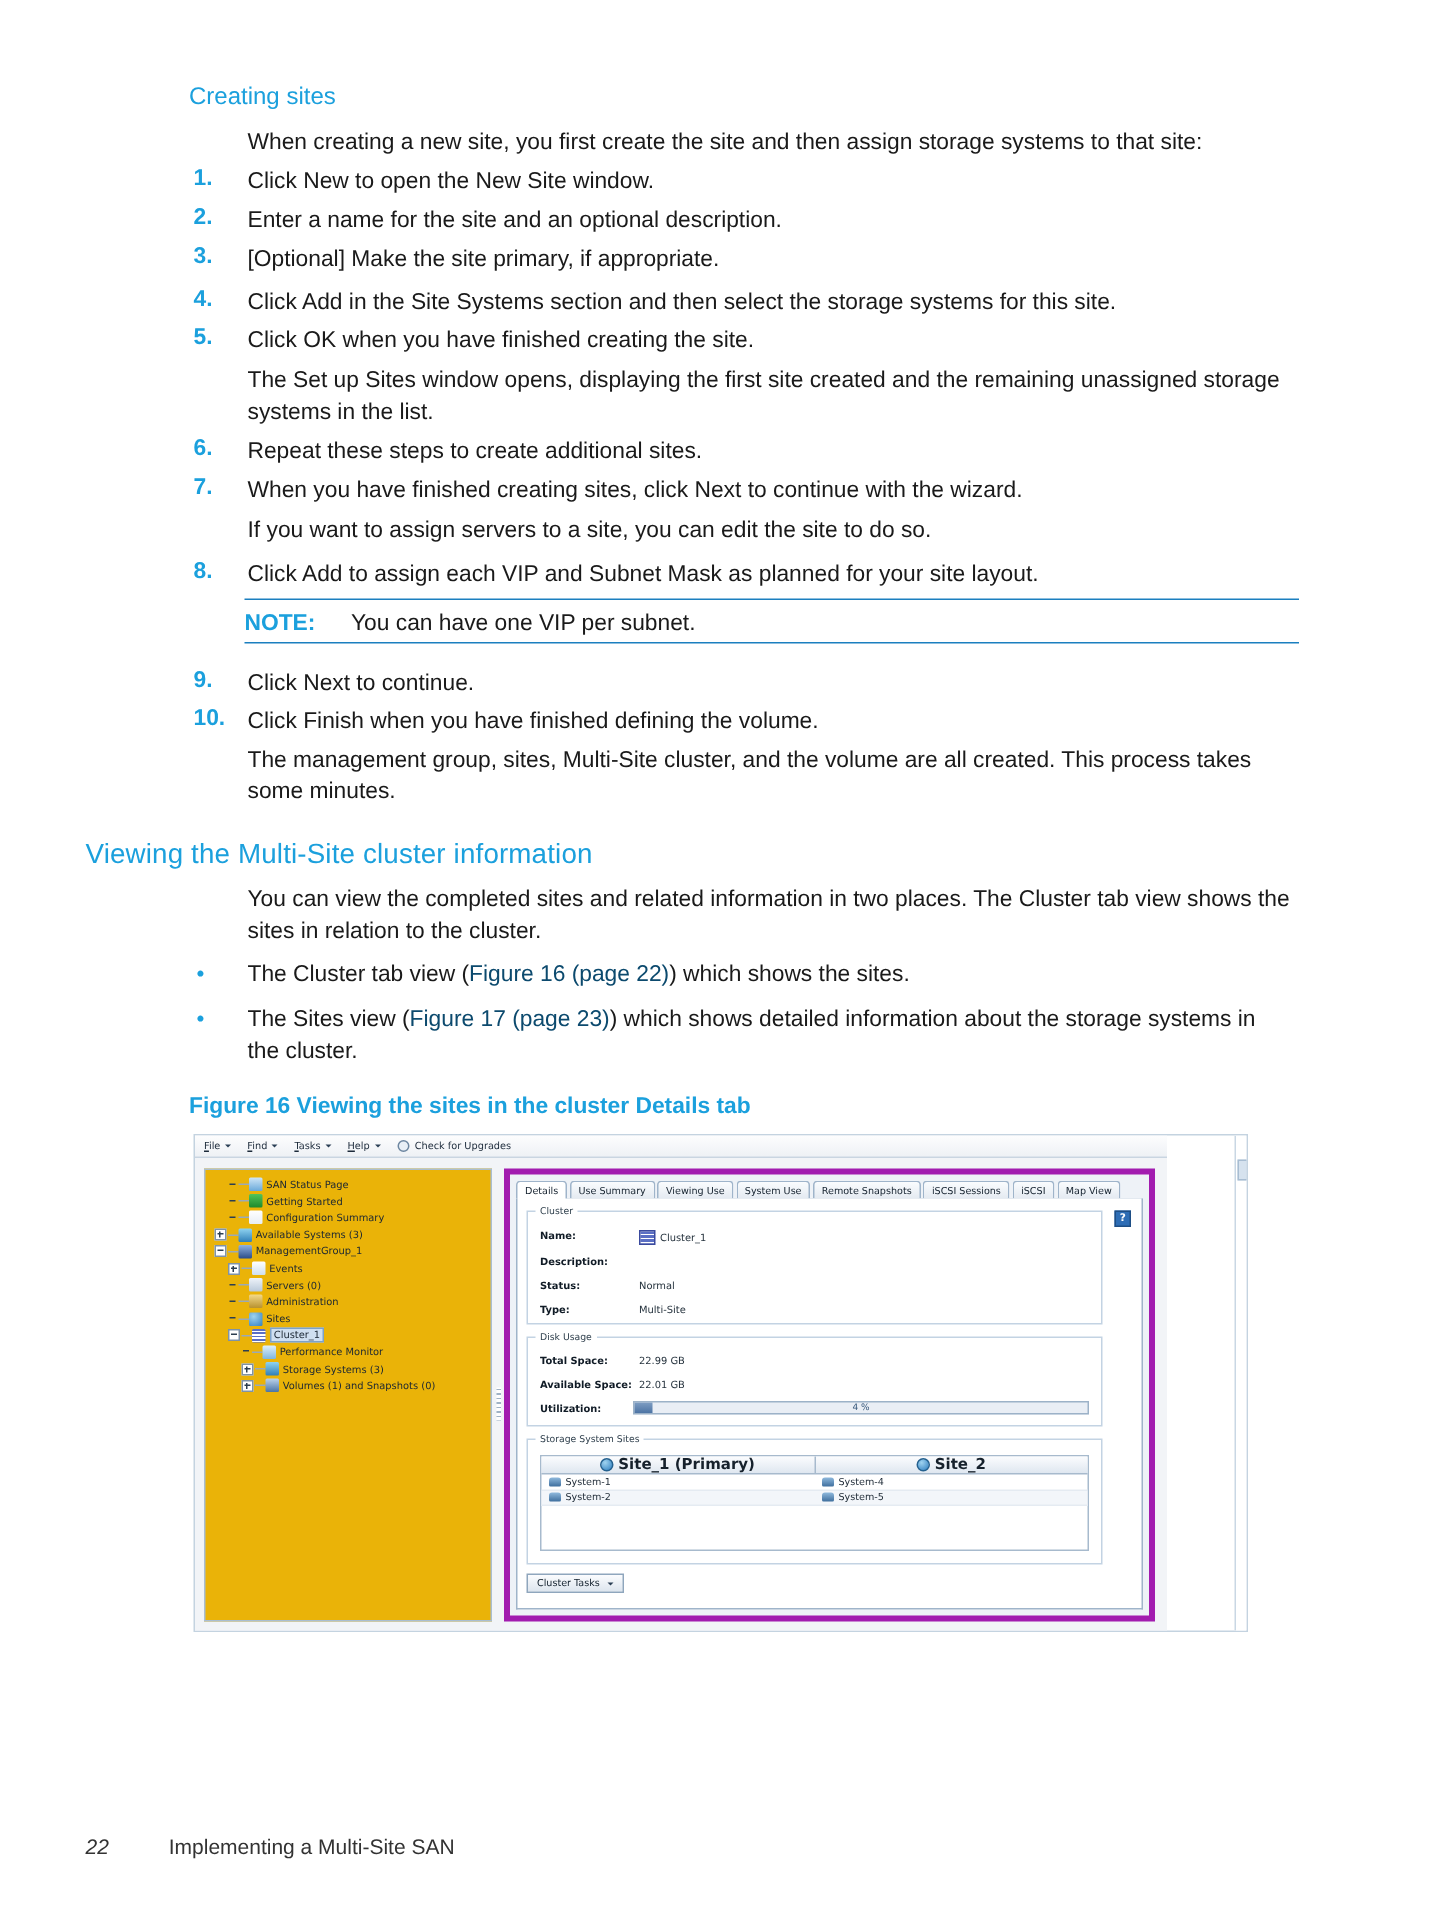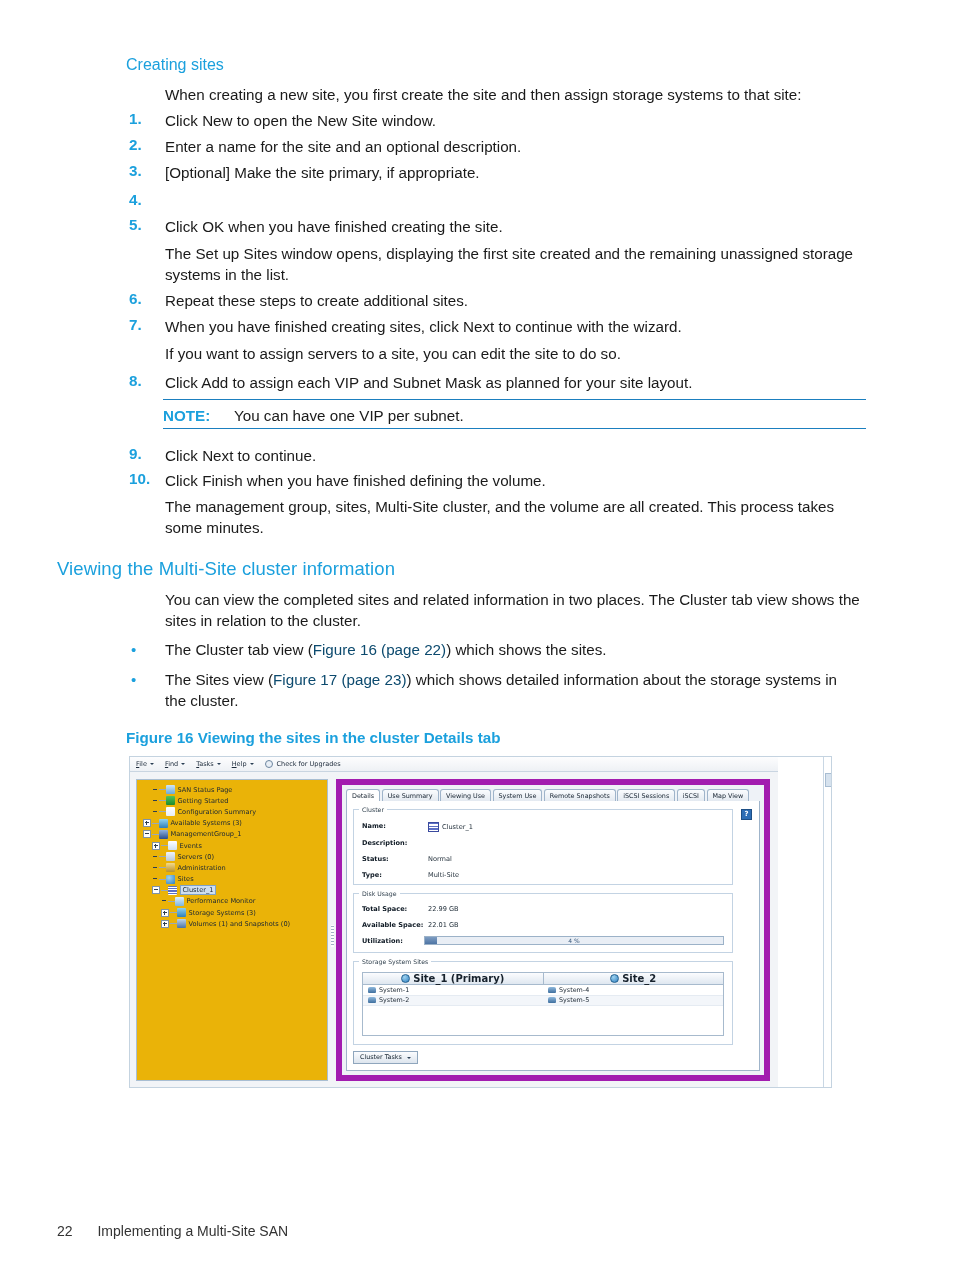--- a/index.html
+++ b/index.html
@@ -99,21 +99,21 @@
     white-space: nowrap;
   }
 
   .footer {
     position: absolute;
     left: 57px;
     top: 1223px;
     font-size: 14px;
     color: #333333;
   }
-  .footer .pg { margin-right: 21px; }
+  .footer .pg { margin-right: 36px; font-style: italic; }
 
   
   .figure {
     position: absolute;
     left: 129px;
     top: 756px;
     width: 703px;
     height: 332px;
     background: #ffffff;
     border: 1px solid #c4d3e0;
@@ -235,21 +235,21 @@
   .tindent { display: inline-block; flex: none; }
 
   
   .right-panel {
     position: absolute;
     left: 206px;
     top: 22px;
     width: 434px;
     height: 302px;
     background: #eef2f7;
-    border: 6px solid #a21caf;
+    border: 4px solid #a21caf;
     box-sizing: border-box;
   }
   .tabstrip {
     position: absolute;
     left: 4px; top: 3px;
     right: 4px;
     height: 13px;
     display: flex;
     align-items: flex-end;
     border-bottom: 1px solid #9fb4ca;
@@ -447,20 +447,21 @@
   <div class="ol-num" style="left:129px; top:110px">1.</div>
   <div class="ol-text" style="top:110px; width:700px">Click <b>New</b> to open the New Site window.</div>
 
   <div class="ol-num" style="left:129px; top:136px">2.</div>
   <div class="ol-text" style="top:136px; width:700px">Enter a name for the site and an optional description.</div>
 
   <div class="ol-num" style="left:129px; top:162px">3.</div>
   <div class="ol-text" style="top:162px; width:700px">[Optional] Make the site primary, if appropriate.</div>
 
   <div class="ol-num" style="left:129px; top:191px">4.</div>
+  <div class="ol-text" style="top:191px; width:700px">Click <b>Add</b> in the Site Systems section and then select the storage systems for this site.</div>
 
   <div class="ol-num" style="left:129px; top:216px">5.</div>
   <div class="ol-text" style="top:216px; width:700px">Click <b>OK</b> when you have finished creating the site.</div>
 
   <div class="body-text" style="left:165px; top:243px; width:704px">The Set up Sites window opens, displaying the first site created and the remaining unassigned storage systems in the list.</div>
 
   <div class="ol-num" style="left:129px; top:290px">6.</div>
   <div class="ol-text" style="top:290px; width:700px">Repeat these steps to create additional sites.</div>
 
   <div class="ol-num" style="left:129px; top:316px">7.</div>

